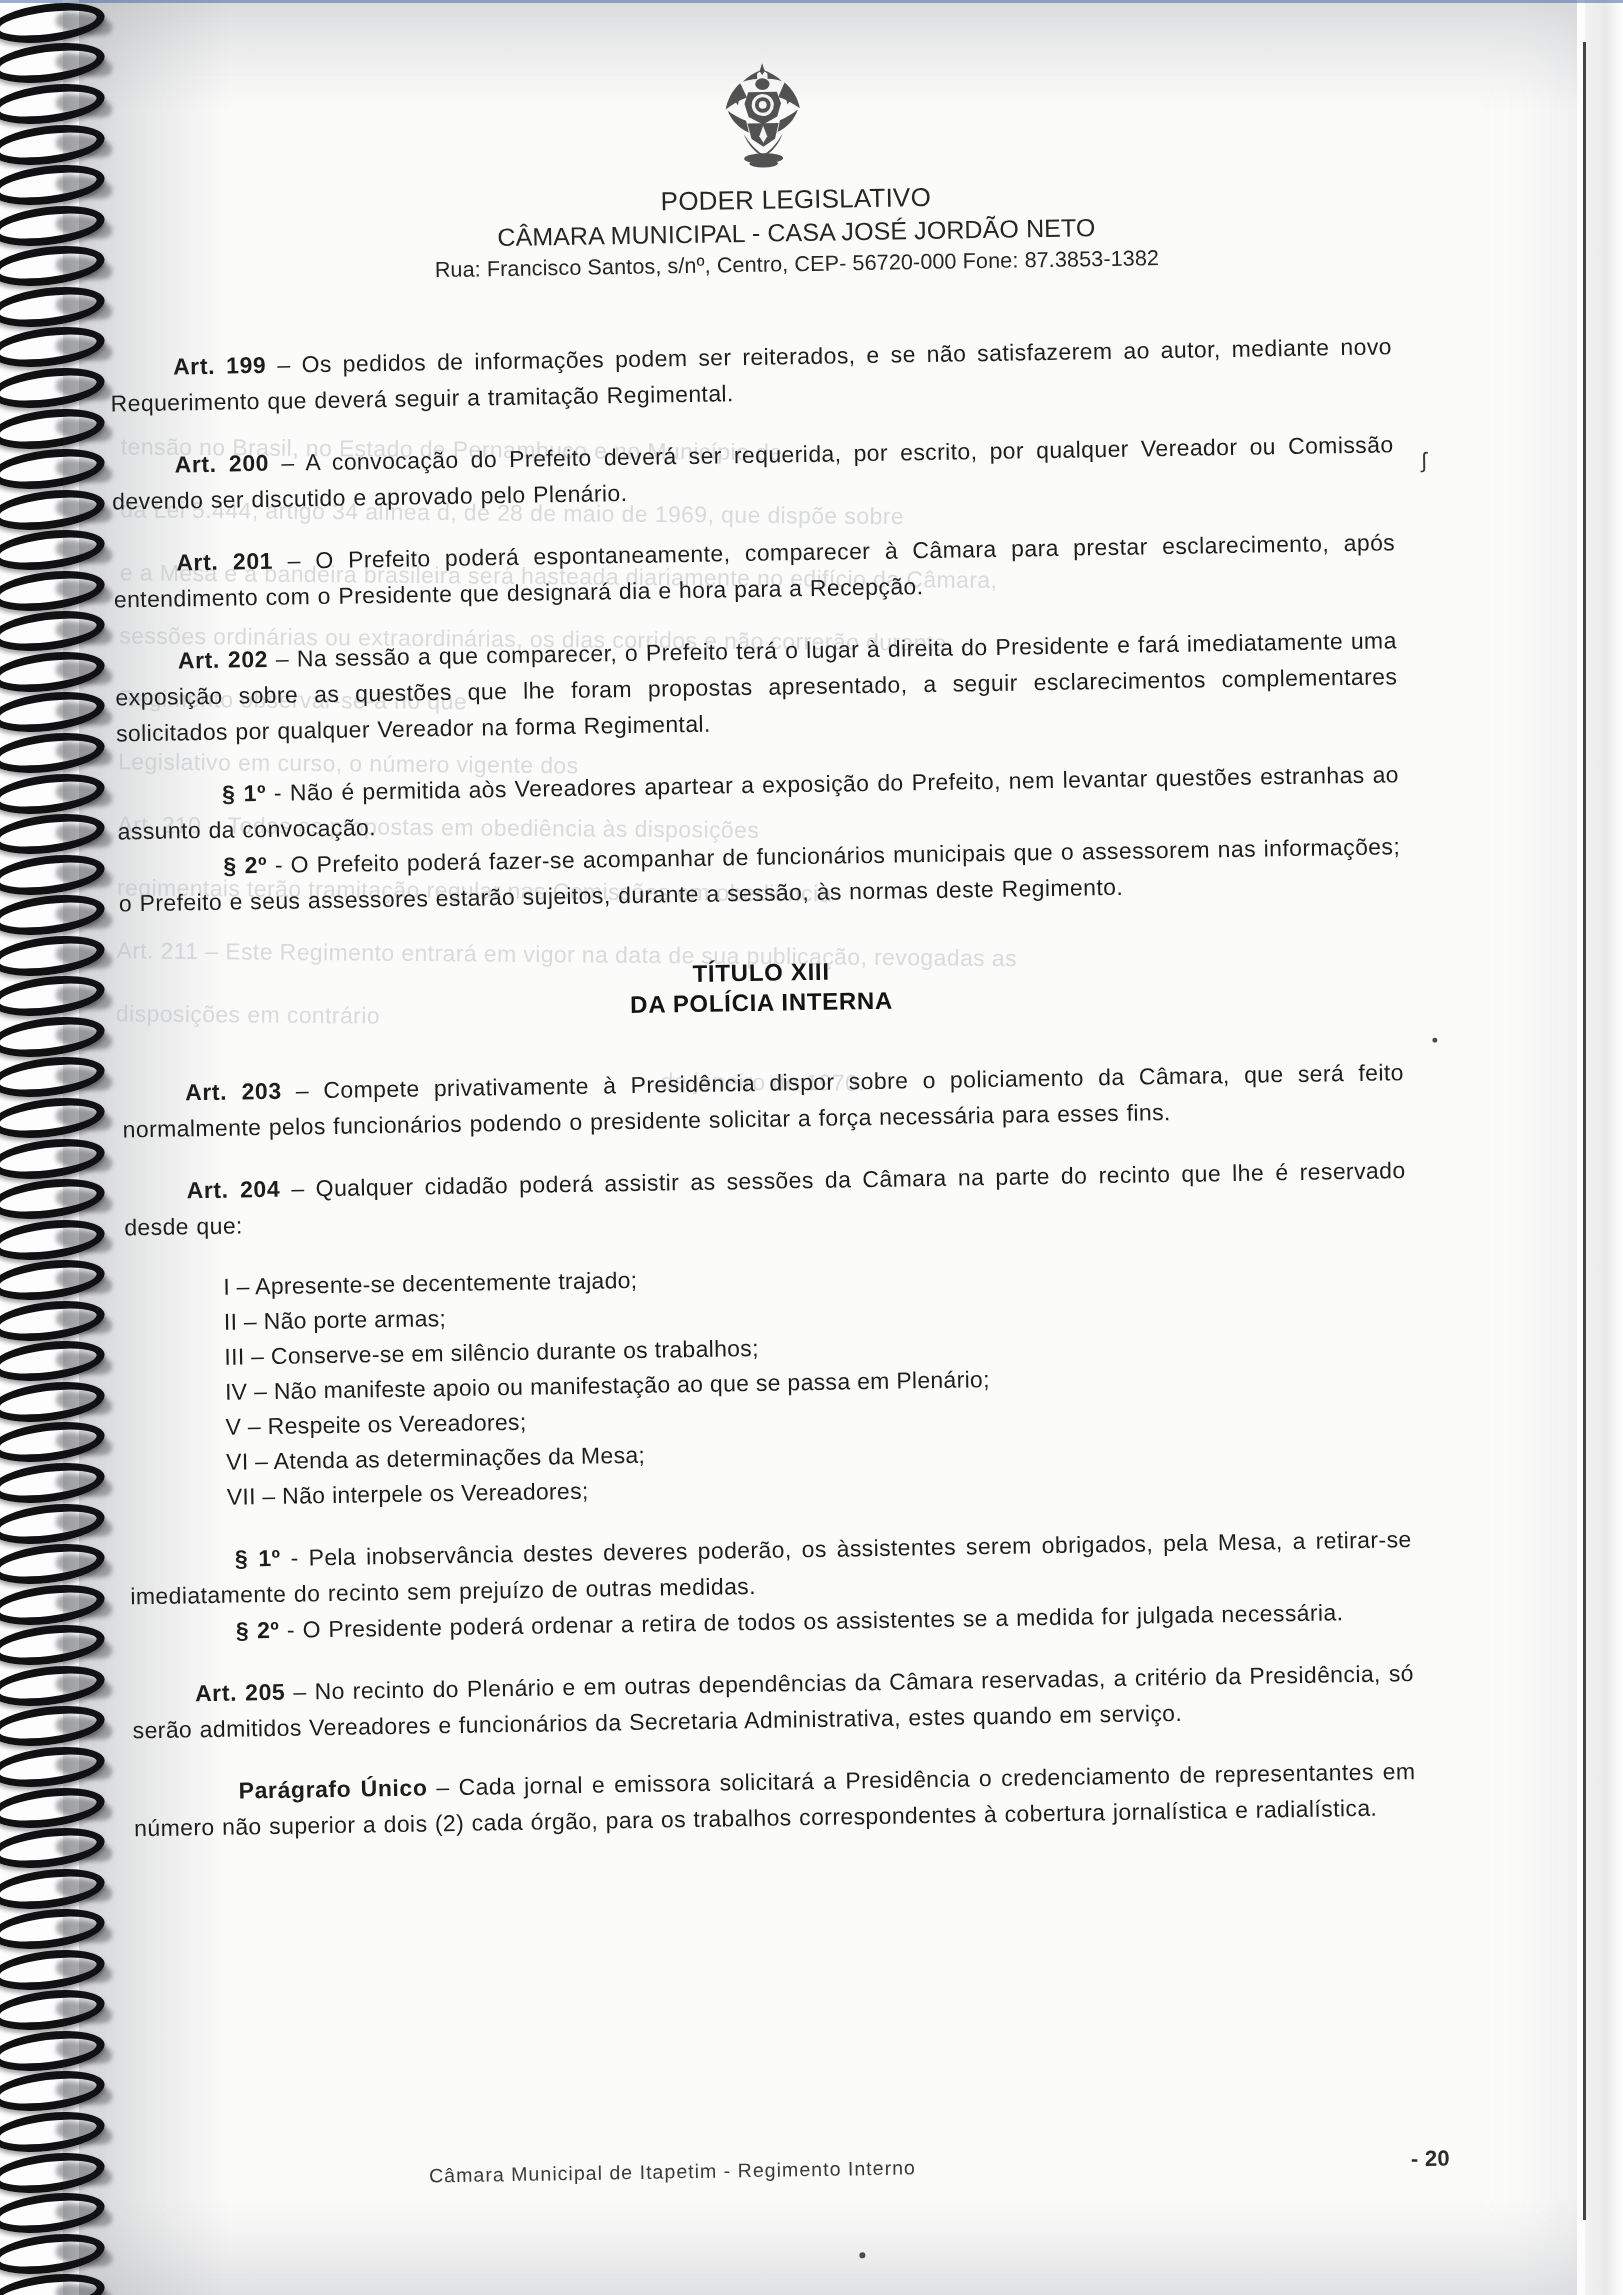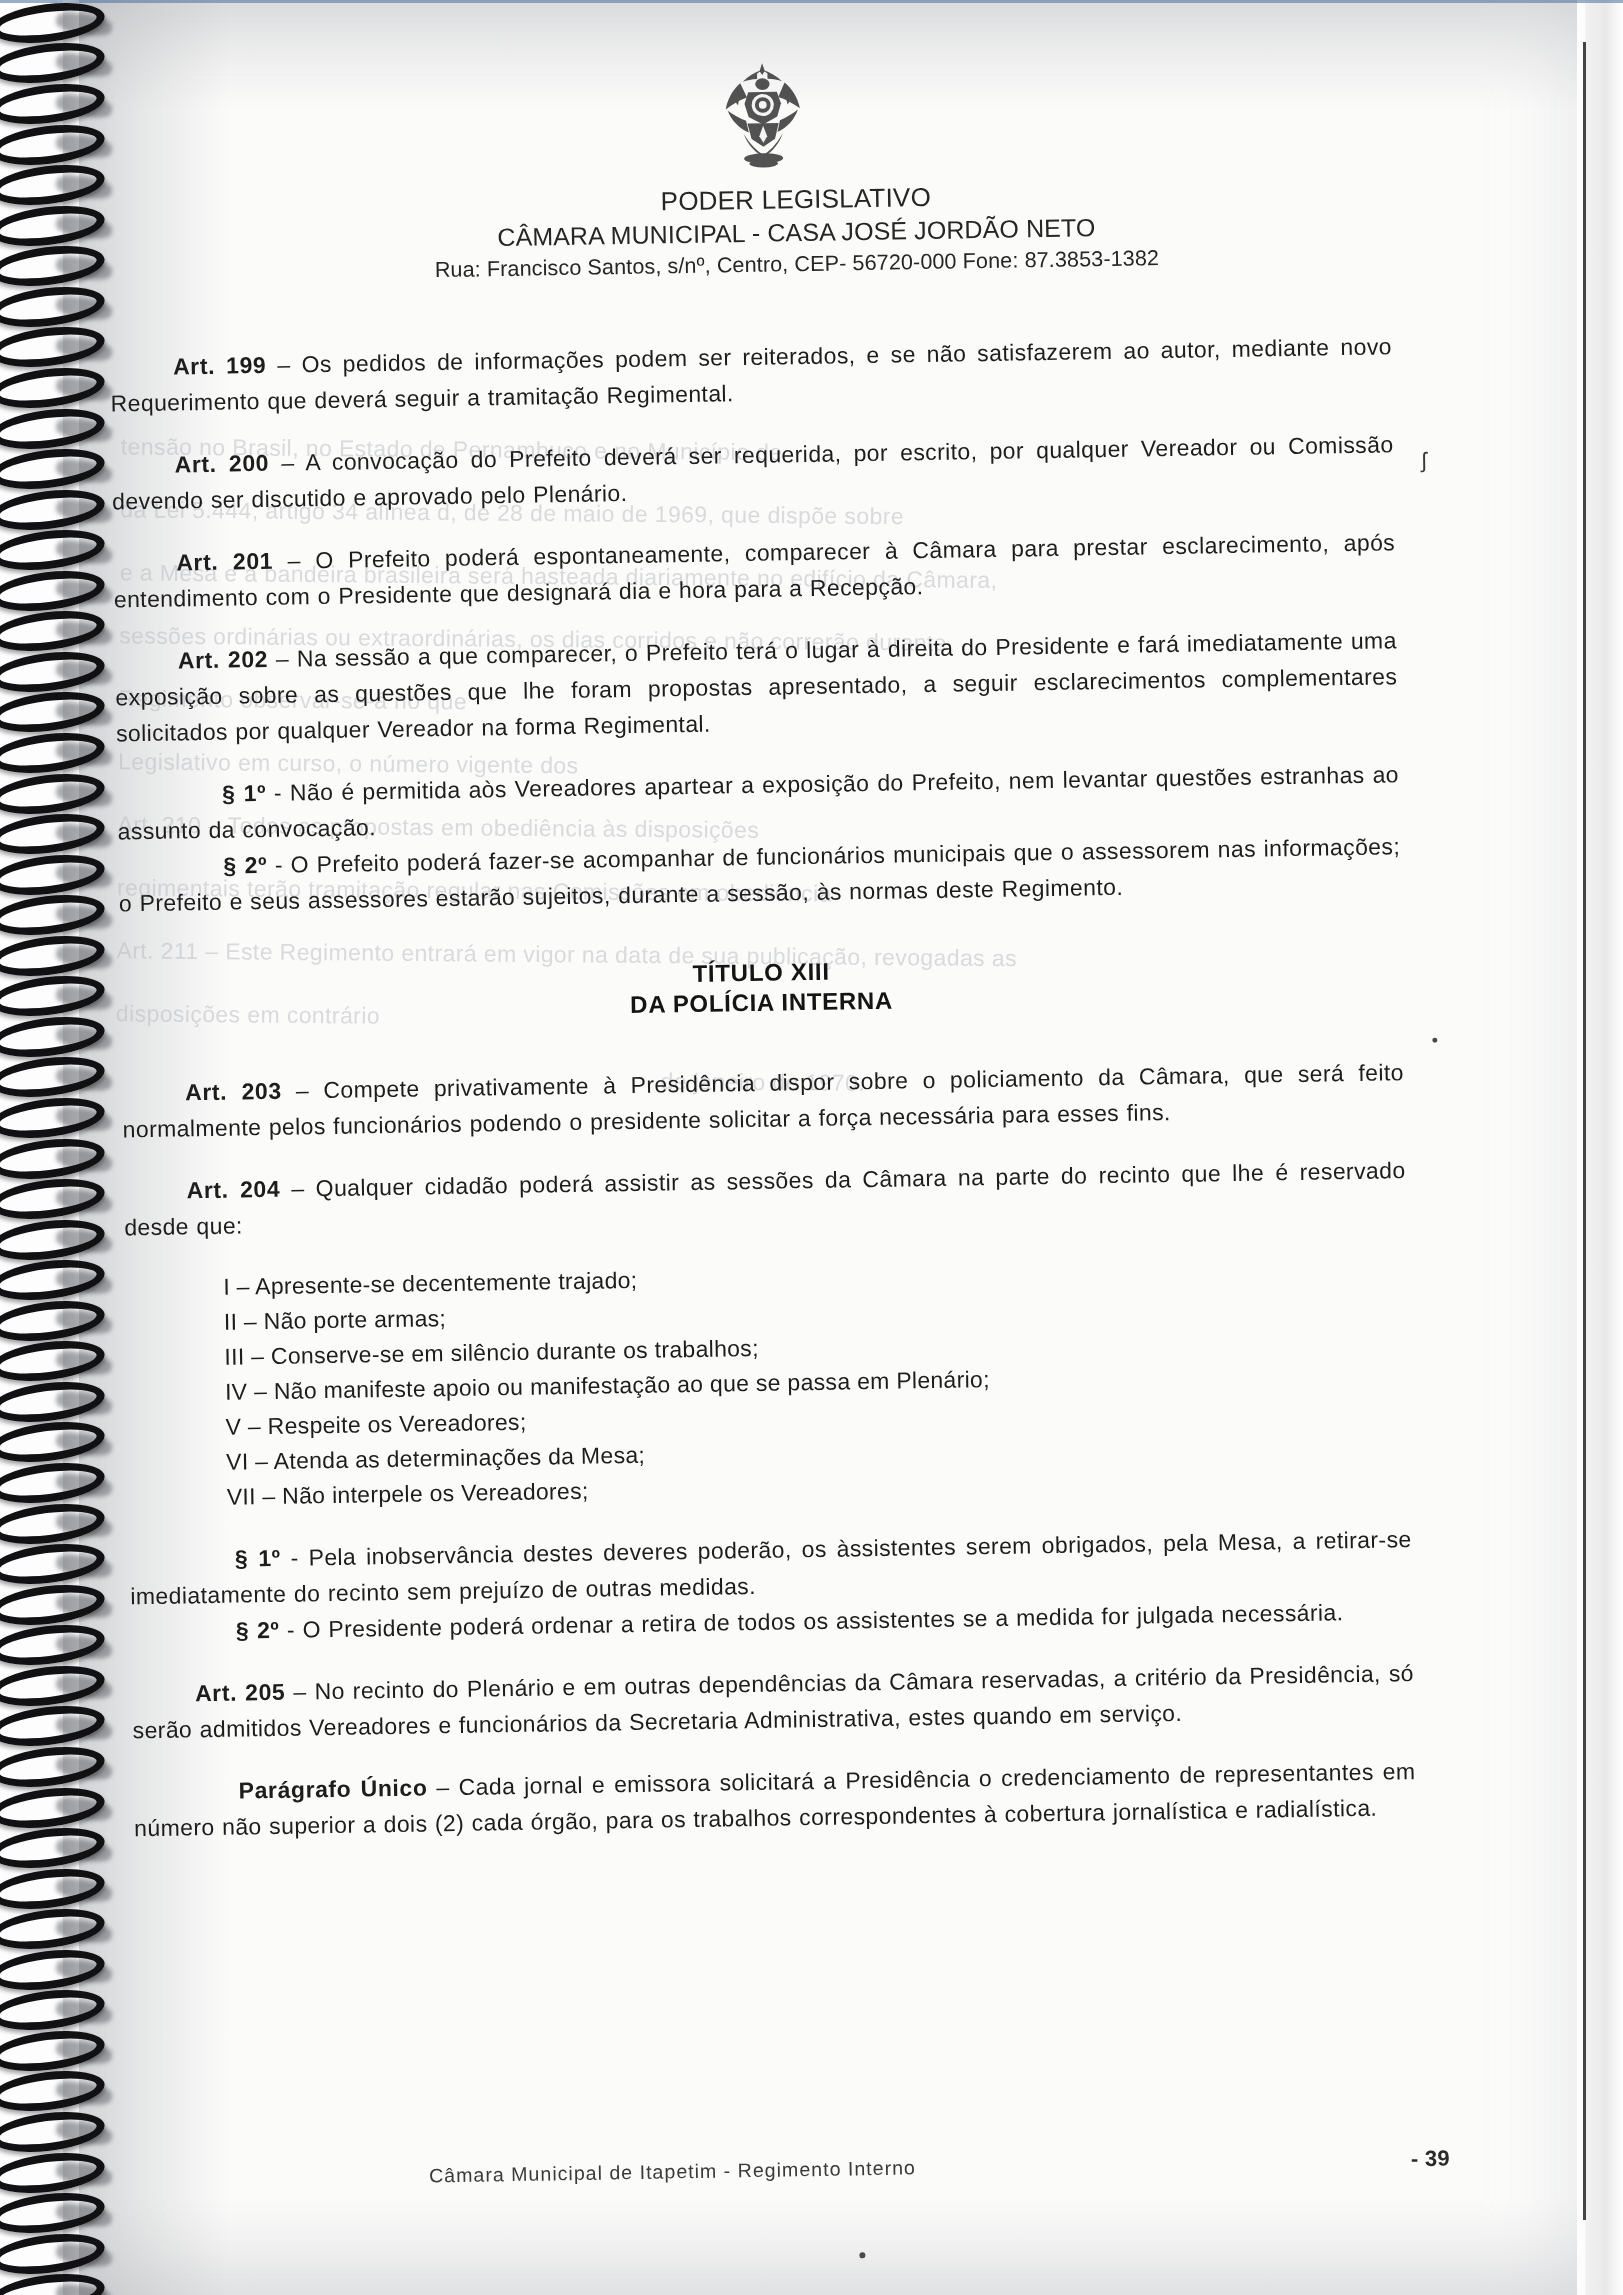--- a/index.html
+++ b/index.html
@@ -377,21 +377,21 @@
     <div class="gap-m"></div>
 
     <p class="t" style="text-indent:105px;">
       <b>Parágrafo Único</b><span> – </span><span>Cada jornal e emissora solicitará a Presidência o credenciamento de representantes em número não superior a dois (2) cada órgão, para os trabalhos correspondentes à cobertura jornalística e radialística.</span>
     </p>
 
   </div>
 
   <div class="footer">
     <span>Câmara Municipal de Itapetim - Regimento Interno</span>
-    <span class="folio">- 39</span>
+    <span class="folio">- 20</span>
   </div>
 
 </div>
 
 <div class="binding">
   <div class="binding-holes"></div>
   <div id="coils">
       <div class="coil-shadow" style="top:14.4px"></div>
       <div class="coil" style="top:3.9px"></div>
       <div class="coil-shadow" style="top:55px"></div>

